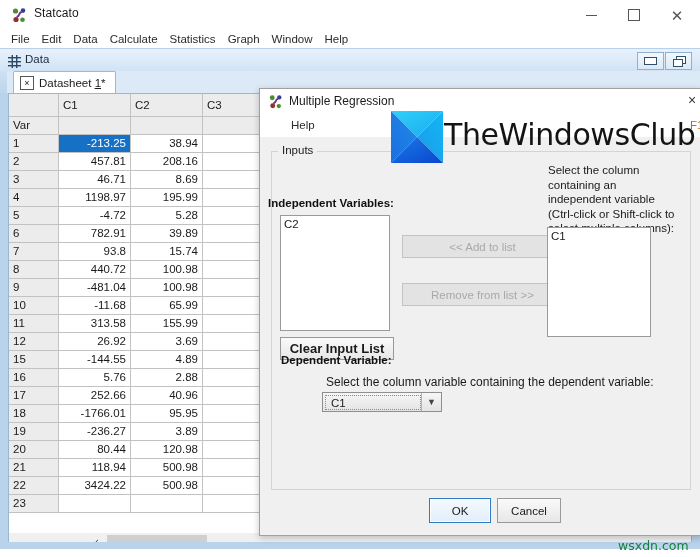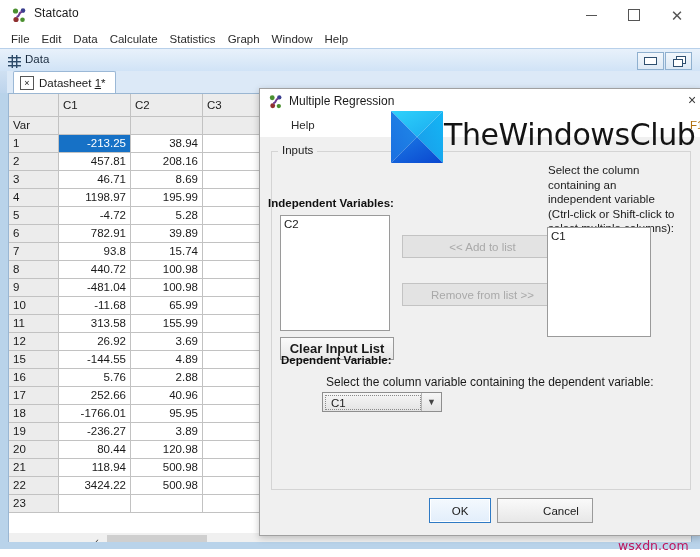--- a/index.html
+++ b/index.html
@@ -301,35 +301,35 @@
     border:1px solid #2f7ac4;
     box-shadow: inset 0 0 0 1px #ffffff;
     font-size:11.5px; color:#1a1a1a;
     display:flex;align-items:center;justify-content:center;text-align:center;
   }
   .btn-cancel {
     position:absolute; left:237px; top:0; width:62px; height:23px;
     background: linear-gradient(to bottom,#fafafa,#e7e7e7);
     border:1px solid #9a9a9a;
     font-size:11.5px; color:#1a1a1a;
-    display:flex;align-items:center;justify-content:center;padding-left:32px;
+    display:flex;align-items:center;justify-content:center;
   }
 
   
   .wm-logo {
     position:absolute; left:391px; top:111px; width:52px; height:52px;
   }
   .wm-text {
     position:absolute; left:444px; top:117px;
     font-size:30px; color:#141414; letter-spacing:-.4px;
     font-family:"DejaVu Sans", sans-serif;
   }
   .wm-corner {
     position:absolute; left:618px; top:538px;
-    font-size:12.5px; color:#be185d;
+    font-size:12.5px; color:#15803d;
     font-family:"DejaVu Sans", sans-serif;
   }
 </style>
 </head>
 <body>
 
 <div id="app">
 
   <div class="titlebar">
     <span class="tb-icon">

